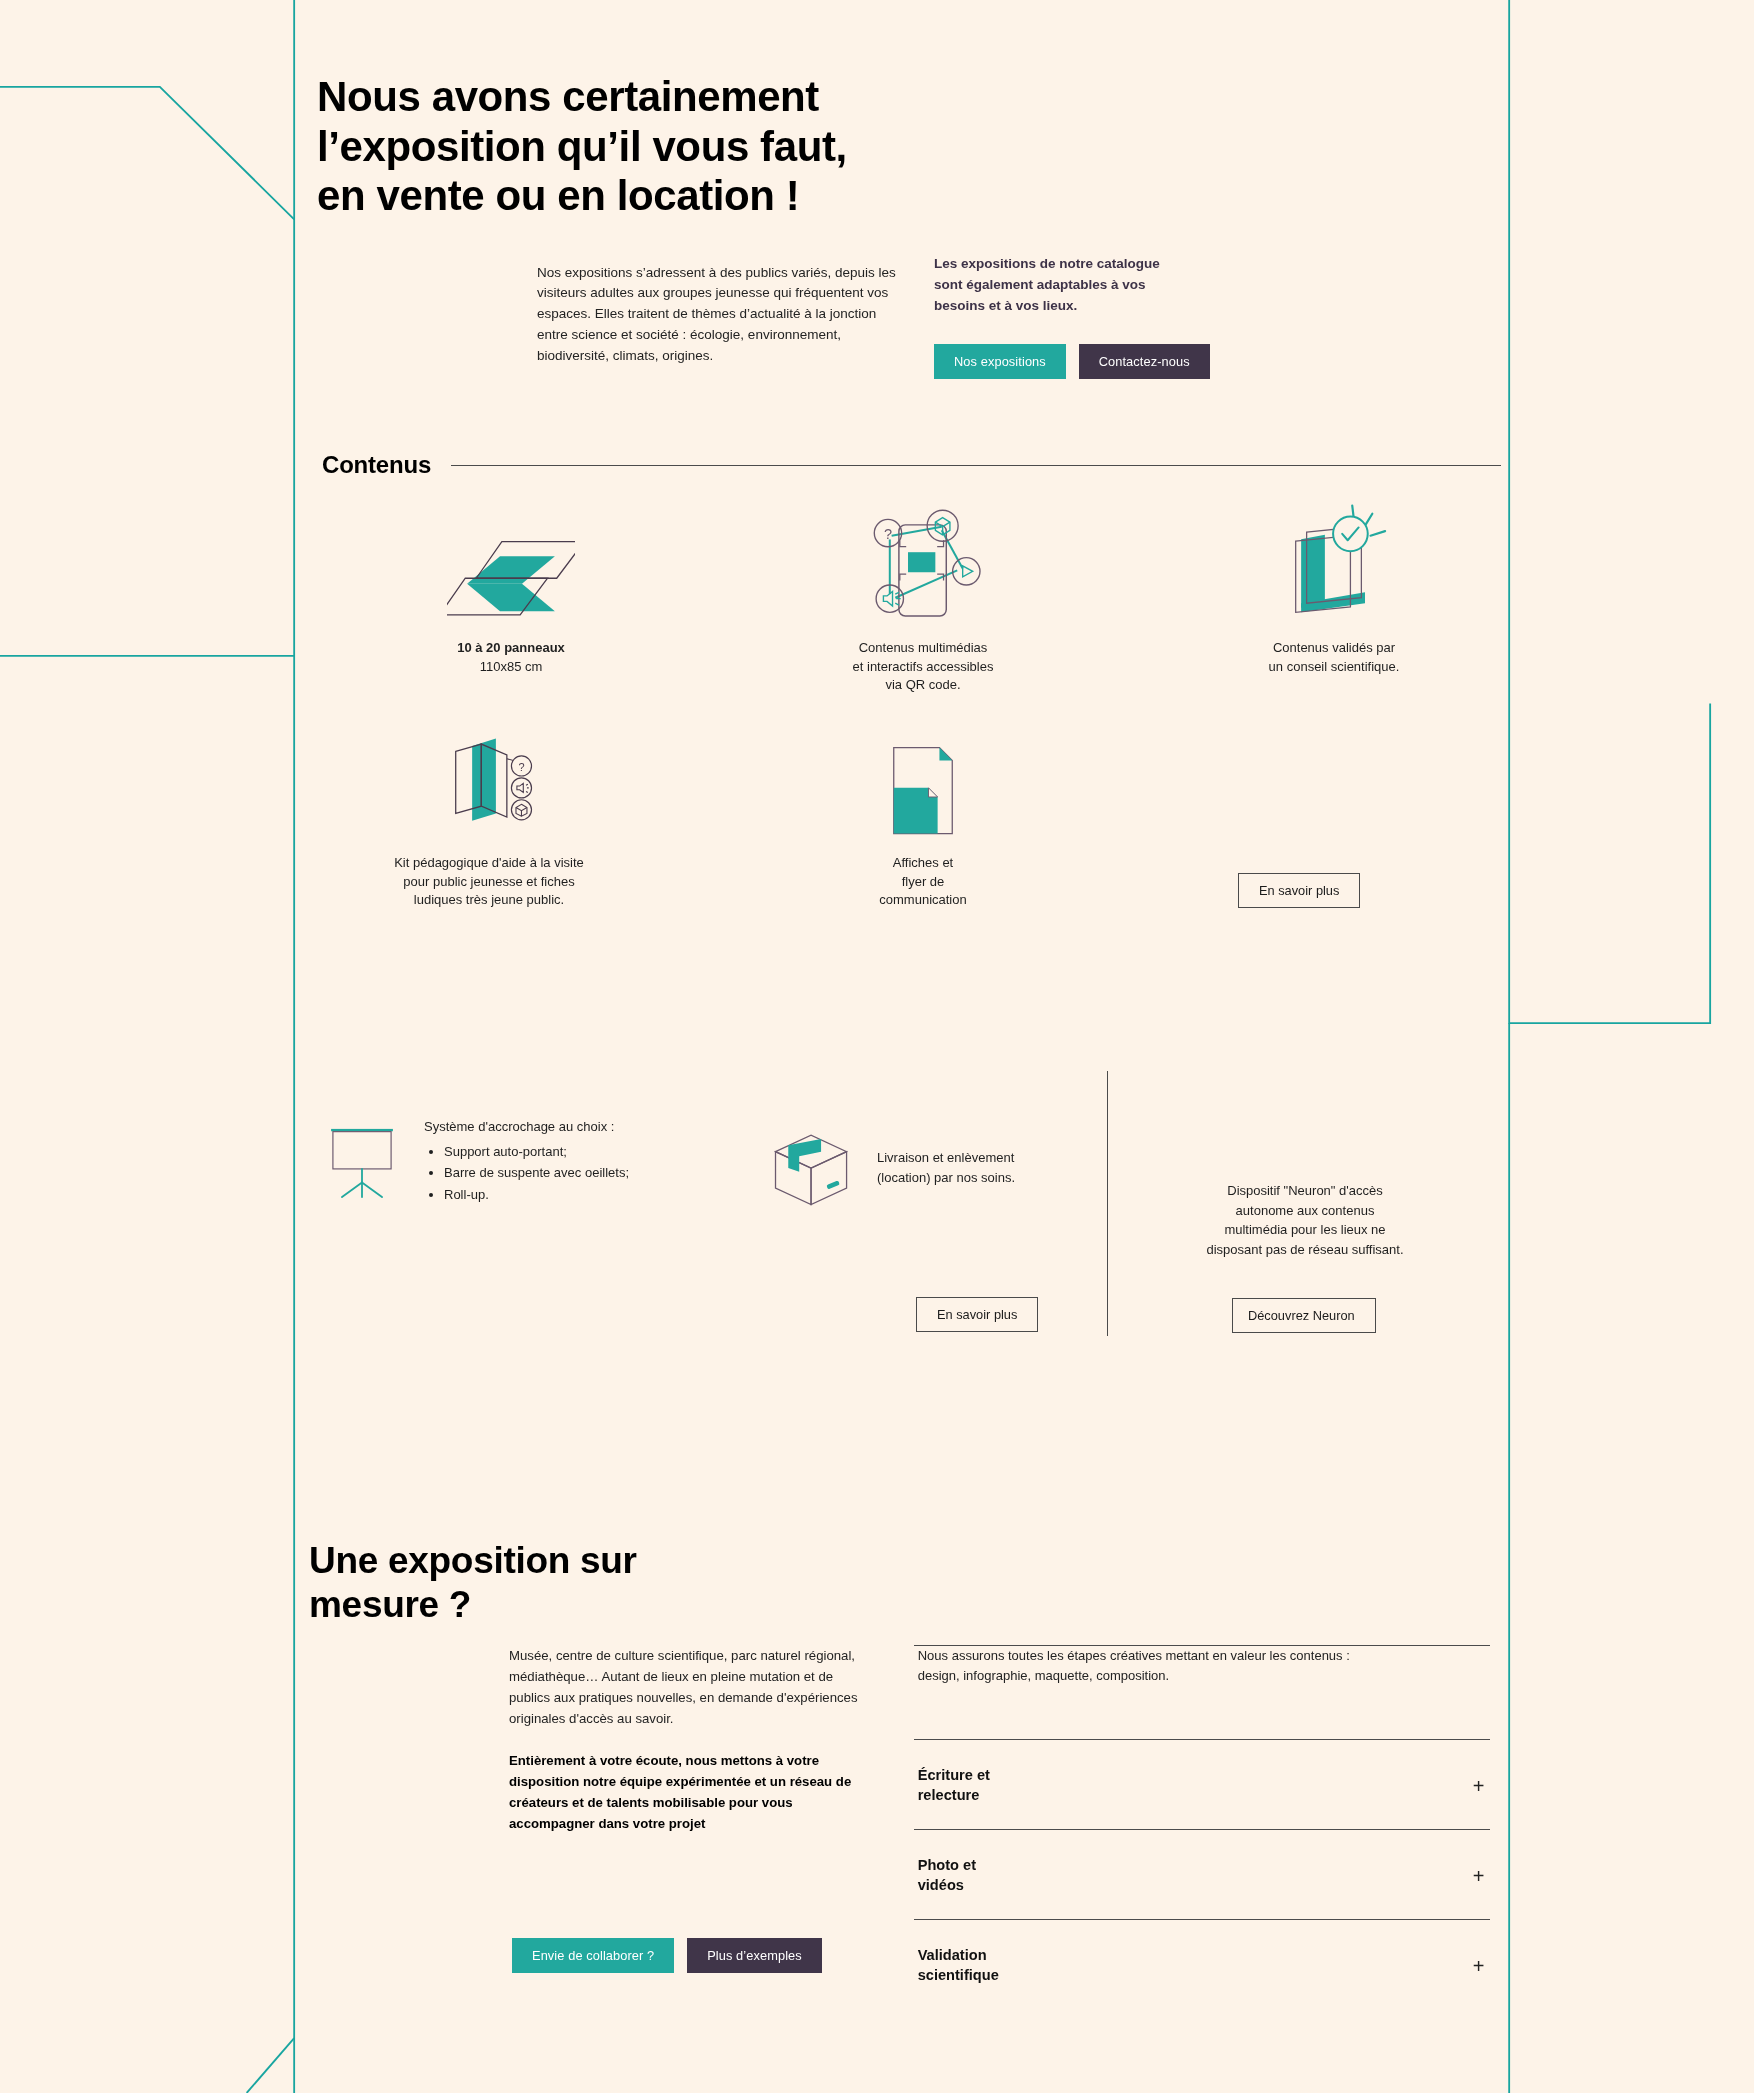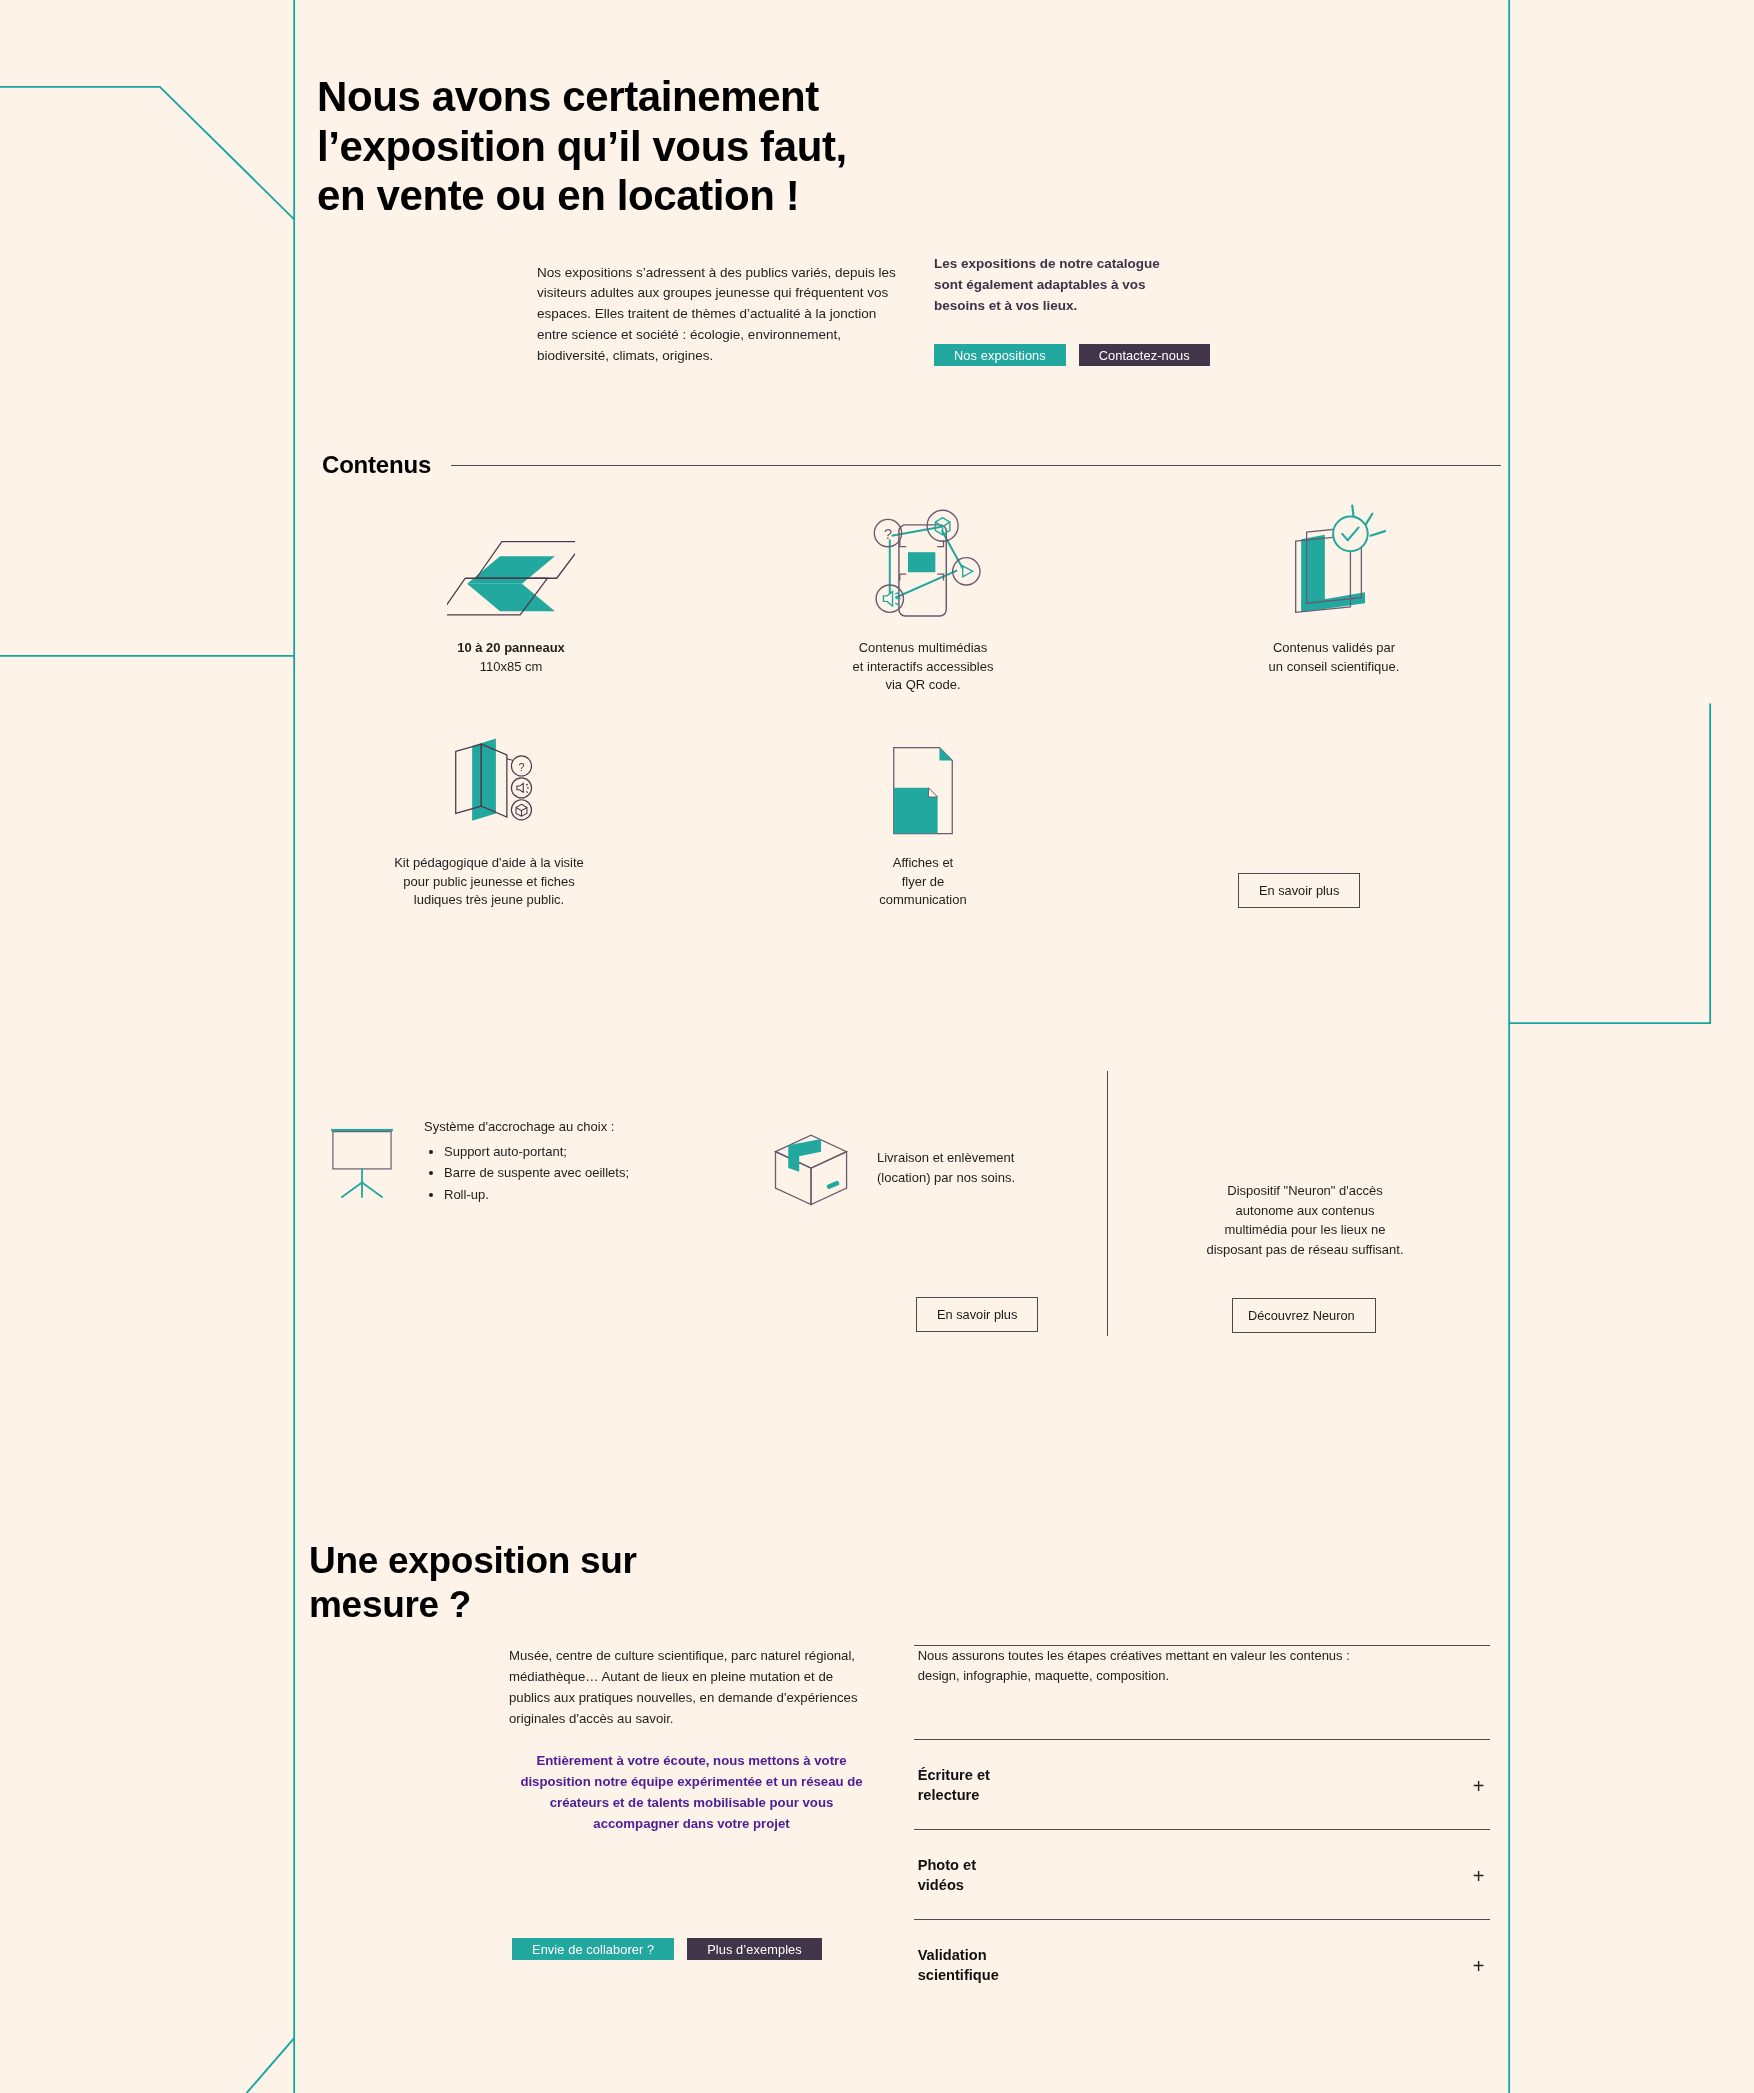--- a/index.html
+++ b/index.html
@@ -69,21 +69,21 @@
   .btn-row { display: flex; gap: 12.8px; }
   .btn {
     display: inline-flex;
     align-items: center;
     justify-content: center;
     border: none;
     font-family: inherit;
     font-size: 12.8px;
     cursor: pointer;
     padding: 0 20px;
-    height: 22px;
+    height: 35px;
     color: #ffffff;
     letter-spacing: 0.1px;
   }
   .btn-teal { background: #22A89E; }
   .btn-dark { background: #403549; }
 
   .btn-outline {
     display: inline-flex;
     align-items: center;
     justify-content: center;
@@ -175,22 +175,21 @@
     top: 1645px;
     width: 365px;
     font-size: 13.2px;
     line-height: 1.6;
     color: #232323;
   }
   .mesure-para .strong {
     display: block;
     margin-top: 20px;
     font-weight: 700;
-    color: #4c1d95;
-    text-align: center;
+    color: #000000;
   }
   .mesure-btns {
     position: absolute;
     left: 512px;
     top: 1938px;
     display: flex;
     gap: 12.8px;
   }
 
   

